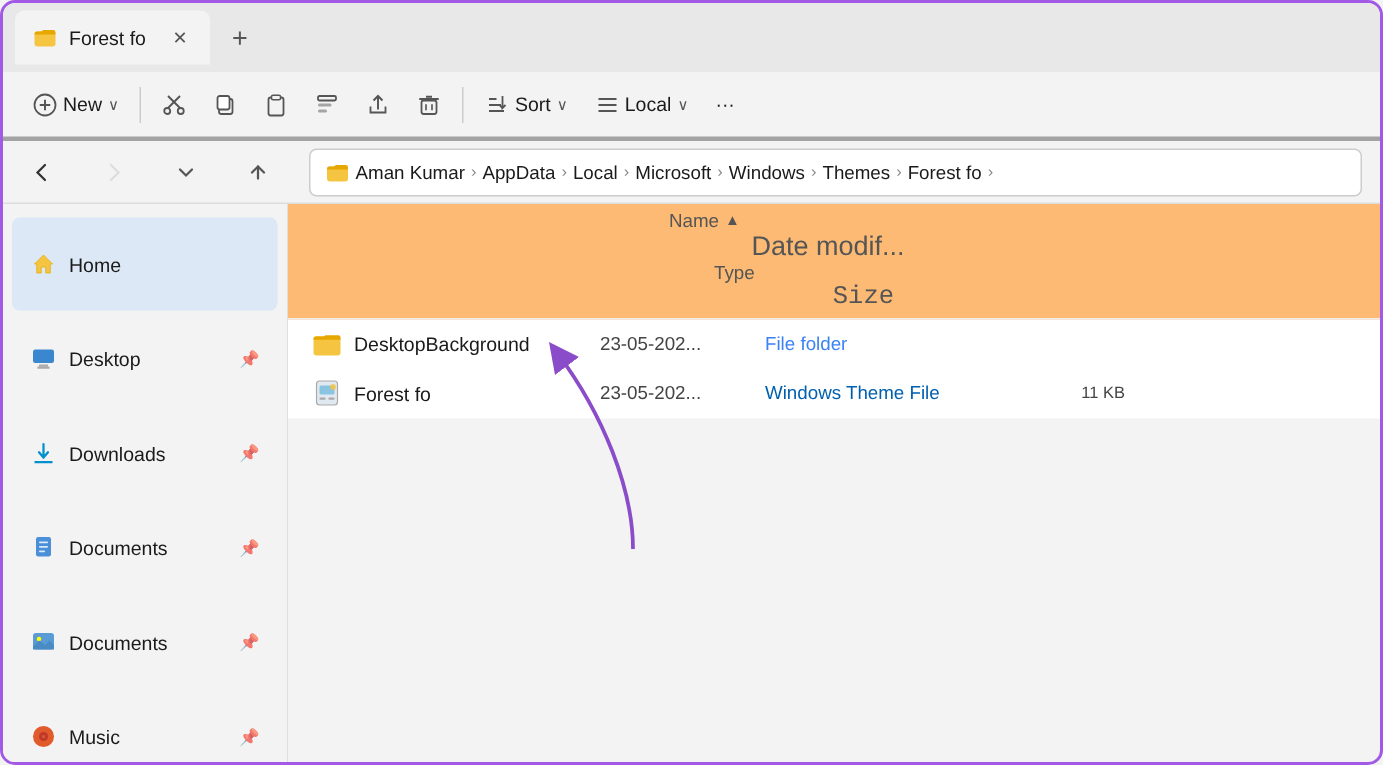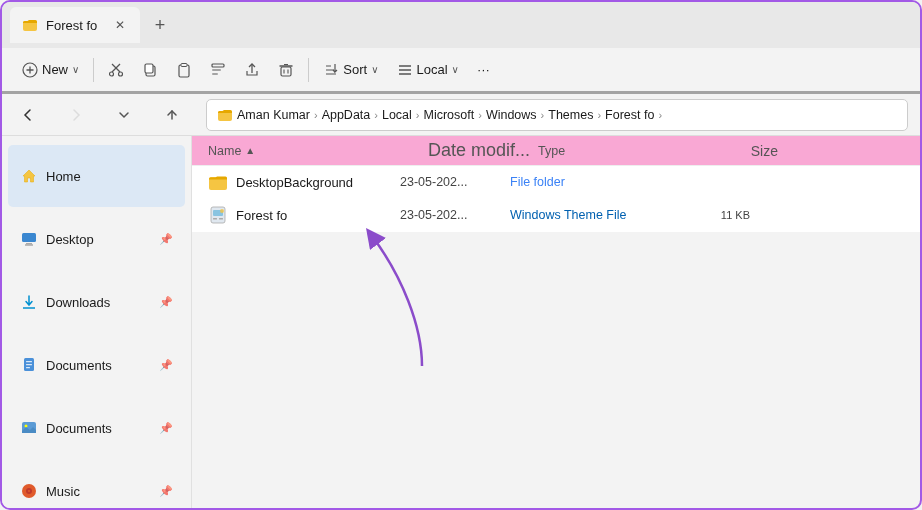--- a/index.html
+++ b/index.html
@@ -183,37 +183,38 @@
     .file-list {
       flex: 1;
       background: white;
       overflow-y: auto;
     }
     .file-list-header {
       display: flex;
       align-items: center;
       padding: 4px 16px;
       border-bottom: 1px solid #eee;
-      background: #f9a8d4;
+      background: #fdba74;
       position: sticky;
       top: 0;
       z-index: 1;
+      flex-direction: column;
     }
     .col-name {
       width: 220px;
       color: #555;
       font-size: 12.5px;
       display: flex;
       align-items: center;
       gap: 4px;
       cursor: pointer;
     }
     .col-date { width: 110px; color: #555; font-size: 18px; }
     .col-type { width: 160px; color: #555; font-size: 12.5px; }
-    .col-size { width: 80px; color: #555; font-size: 14px; text-align: right; }
+    .col-size { width: 80px; color: #555; font-size: 17px; text-align: right; font-family: Liberation Mono, monospace; }
 
     .file-row {
       display: flex;
       align-items: center;
       padding: 6px 16px;
       cursor: pointer;
       border-bottom: 1px solid transparent;
     }
     .file-icon {
       width: 20px;

